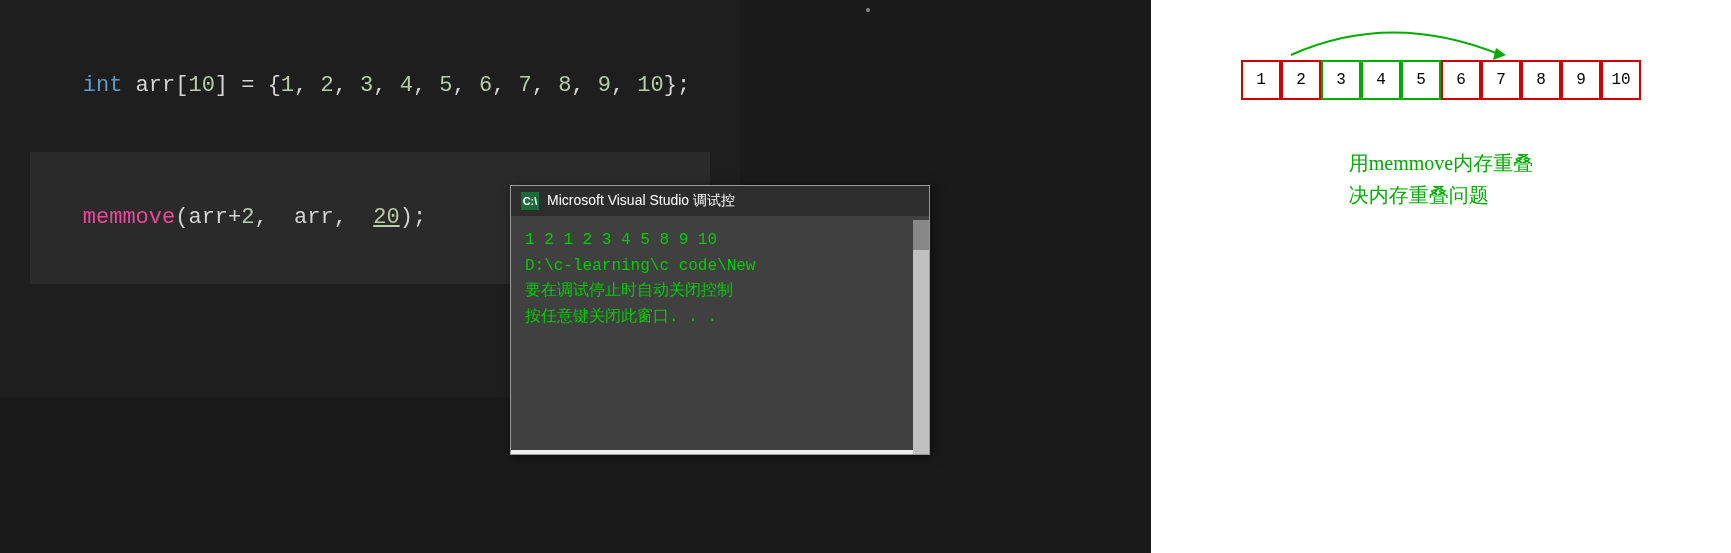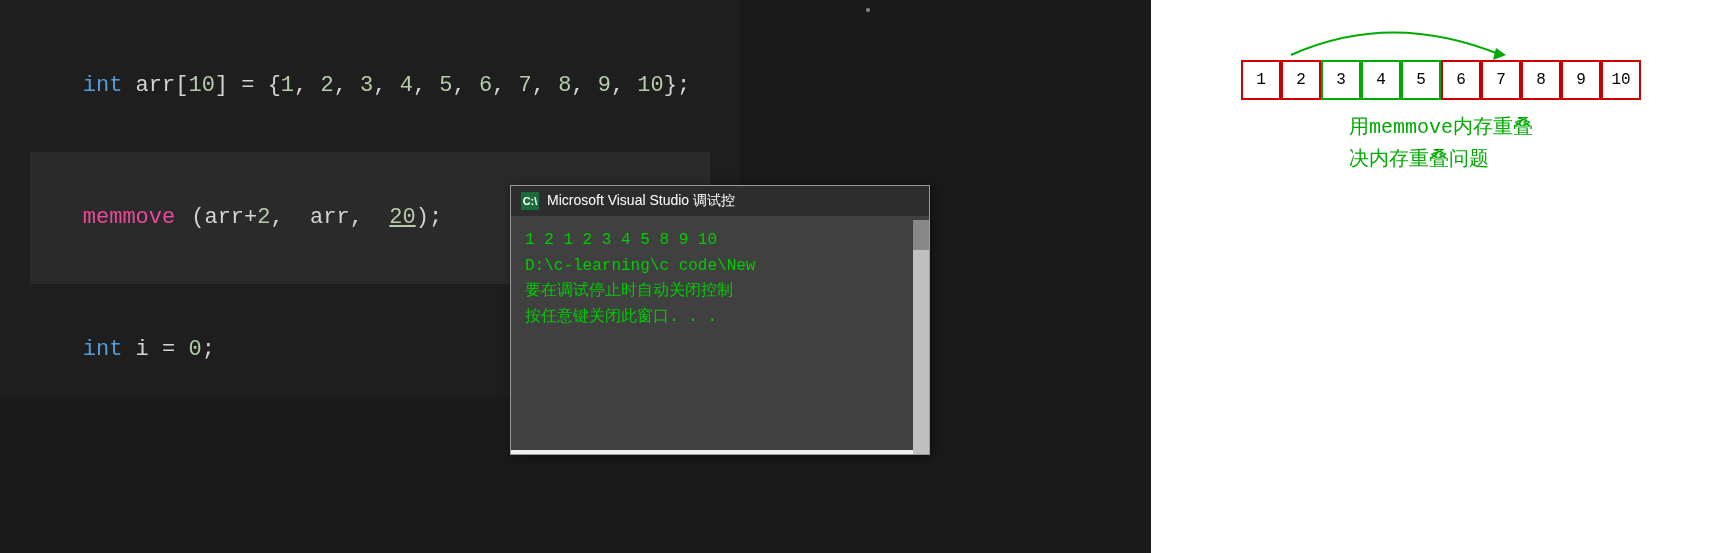--- a/index.html
+++ b/index.html
@@ -146,24 +146,24 @@
       background: white;
       margin: 0;
     }
 
     .array-cell-green {
       border-color: #00aa00;
     }
 
     
     #description {
-      margin-top: 12px;
+      margin-top: 47px;
       color: #00aa00;
       font-size: 20px;
-      font-family: Liberation Mono, monospace;
+      font-family: Liberation Serif, serif;
       line-height: 1.6;
       text-align: left;
     }
 
     
     #top-dot {
       position: absolute;
       top: 8px;
       left: 50%;
       width: 4px;
@@ -177,26 +177,23 @@
 
 <div id="top-dot"></div>
 
 <div id="code-panel">
 
   <div class="code-line">
     <span style="color:#569cd6;">int</span><span style="color:#d4d4d4;"> arr[</span><span style="color:#b5cea8;">10</span><span style="color:#d4d4d4;">] = {</span><span style="color:#b5cea8;">1</span><span style="color:#d4d4d4;">, </span><span style="color:#b5cea8;">2</span><span style="color:#d4d4d4;">, </span><span style="color:#b5cea8;">3</span><span style="color:#d4d4d4;">, </span><span style="color:#b5cea8;">4</span><span style="color:#d4d4d4;">, </span><span style="color:#b5cea8;">5</span><span style="color:#d4d4d4;">, </span><span style="color:#b5cea8;">6</span><span style="color:#d4d4d4;">, </span><span style="color:#b5cea8;">7</span><span style="color:#d4d4d4;">, </span><span style="color:#b5cea8;">8</span><span style="color:#d4d4d4;">, </span><span style="color:#b5cea8;">9</span><span style="color:#d4d4d4;">, </span><span style="color:#b5cea8;">10</span><span style="color:#d4d4d4;">};</span>
   </div>
 
   <div class="code-line line-highlighted">
-    <span style="color:#ec4899;">memmove</span><span style="color:#d4d4d4;margin-left:16px;">(arr+</span><span style="color:#b5cea8;">2</span><span style="color:#d4d4d4;">,  arr,  </span><span style="color:#b5cea8;text-decoration:underline;">20</span><span style="color:#d4d4d4;">);</span>
-  </div>
-
-  <div class="code-line">
-    <span style="color:#569cd6;">int</span><span style="color:#d4d4d4;"> i = </span><span style="color:#b5cea8;">0</span><span style="color:#d4d4d4;">;</span>
-  </div>
+    <span style="color:#ec4899;">memmove</span><span style="color:#d4d4d4;">(arr+</span><span style="color:#b5cea8;">2</span><span style="color:#d4d4d4;">,  arr,  </span><span style="color:#b5cea8;text-decoration:underline;">20</span><span style="color:#d4d4d4;">);</span>
+  </div>
+
 
 
   <div class="code-line">
     
   </div>
 
 </div>
 
 <div id="debug-console">
   <div id="debug-titlebar">

